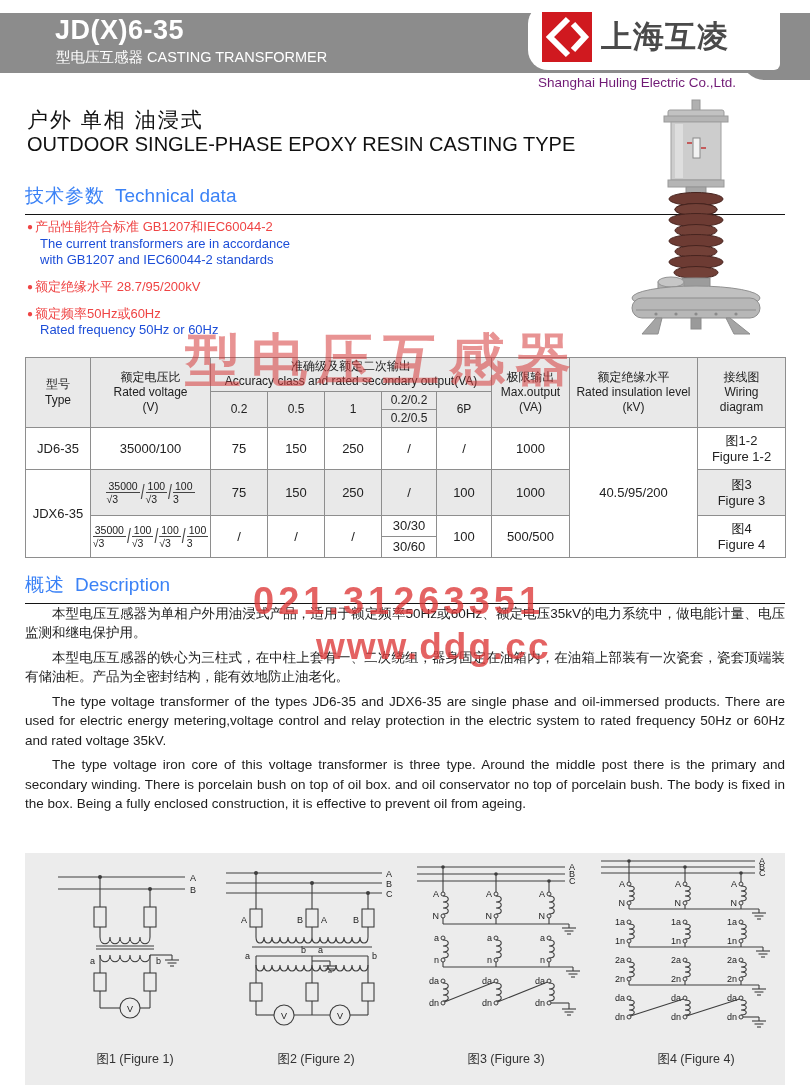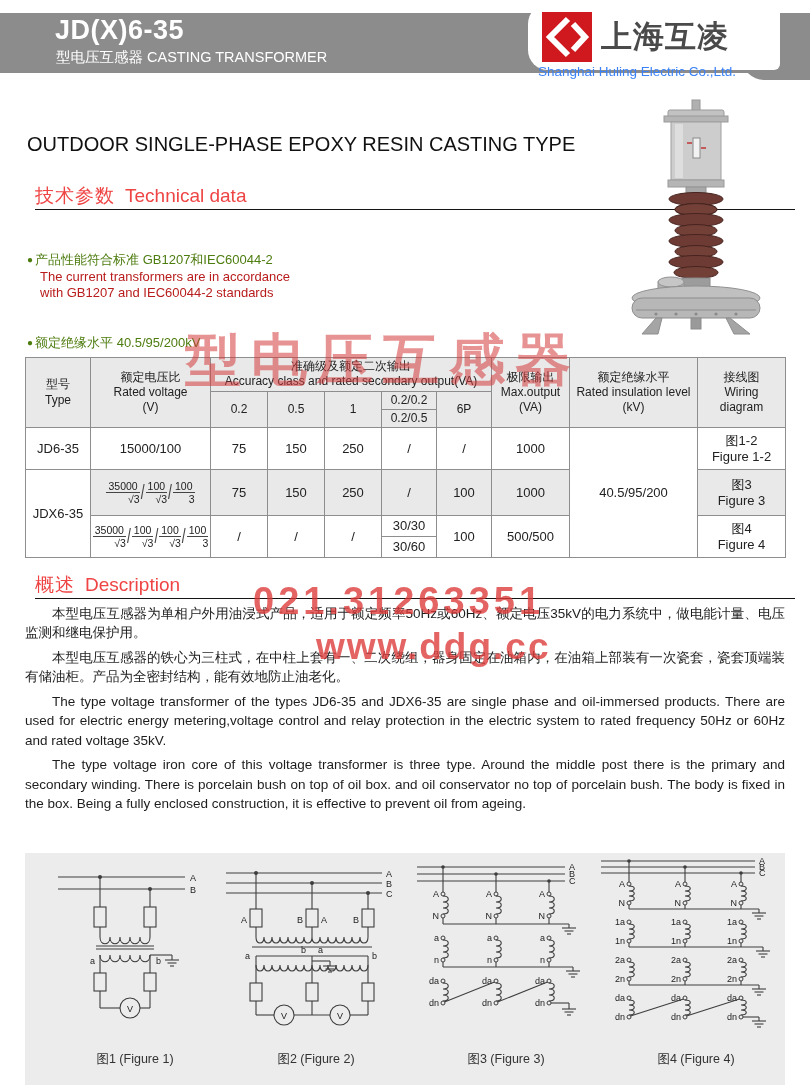--- a/index.html
+++ b/index.html
@@ -7,45 +7,45 @@
         font-family:"Liberation Sans",sans-serif;color:#222;}
   
   .band{position:absolute;left:0;top:13px;width:810px;height:60px;background:#8c8c8c;}
   .band-tab{position:absolute;right:0;top:13px;width:68px;height:67px;background:#8c8c8c;border-radius:0 0 0 22px;}
   .band-title{position:absolute;left:55px;top:15px;color:#fff;font-size:27px;font-weight:bold;letter-spacing:.5px;z-index:2;}
   .band-sub{position:absolute;left:56px;top:48px;color:#fff;font-size:14.5px;z-index:2;}
   .logo-plate{position:absolute;left:528px;top:4px;width:252px;height:66px;background:#fff;
               border-radius:20px 6px 6px 20px;display:flex;align-items:center;gap:9px;
               padding-left:14px;box-sizing:border-box;z-index:3;}
   .logo-cn{font-size:31px;color:#4a4a4a;font-weight:600;letter-spacing:1px;white-space:nowrap;font-family:Liberation Serif, serif;}
-  .company{position:absolute;left:538px;top:64px;font-size:13.5px;color:#3b82f6;z-index:3;}
+  .company{position:absolute;left:538px;top:75px;font-size:13.5px;color:#701a75;z-index:3;}
   
   .intro-cn{position:absolute;left:27px;top:106px;font-size:21px;color:#111;letter-spacing:2px;}
   .intro-en{position:absolute;left:27px;top:133px;font-size:20px;color:#111;}
   
-  .sec{position:absolute;left:35px;width:760px;border-bottom:1.5px solid #141414;
-       font-size:19px;color:#ef4444;}
+  .sec{position:absolute;left:25px;width:760px;border-bottom:1.5px solid #141414;padding-bottom:5px;
+       font-size:19px;color:#3b82f6;}
   .sec .cn{letter-spacing:1px;margin-right:10px;}
   #sec-tech{top:183px;} #sec-desc{top:572px;} #sec-wiring{top:816px;}
   
   .bullets{position:absolute;left:27px;top:219px;font-size:13px;line-height:1.28;z-index:1;}
   .bullet{margin-bottom:10px;}
-  .cnline{color:#4d7c0f;margin-top:33px;}
+  .cnline{color:#ef4444;}
   .dot{font-size:10px;vertical-align:1px;margin-right:2px;}
-  .enline{padding-left:13px;color:#b91c1c;}
+  .enline{padding-left:13px;color:#1d4ed8;}
   
   .prod{position:absolute;left:598px;top:96px;z-index:1;}
   
   .spec{position:absolute;left:25px;top:357px;border-collapse:collapse;table-layout:fixed;width:760px;z-index:1;}
   .spec td{border:1px solid #8e8e8e;text-align:center;vertical-align:middle;font-size:13px;
            color:#222;padding:1px 2px;line-height:1.25;}
   .spec .hd{background:#e9e9e9;font-size:12px;line-height:1.28;}
   .spec .g{background:#e9e9e9;}
   .fracrow{display:flex;align-items:center;justify-content:center;}
-  .frac{display:inline-flex;flex-direction:column;align-items:flex-end;font-size:10.5px;line-height:1.15;}
+  .frac{display:inline-flex;flex-direction:column;align-items:flex-start;font-size:10.5px;line-height:1.15;}
   .frac .fn{border-bottom:1px solid #444;padding:0 2px;}
   .fsl{display:inline-block;margin:0 1px;font-size:14px;transform:scaleY(1.5);color:#444;}
   
   .wm{position:absolute;z-index:4;font-weight:bold;pointer-events:none;white-space:nowrap;}
   #wm-brand{left:185px;top:323px;font-size:56px;letter-spacing:10px;color:rgba(214,58,58,.55);}
   #wm-phone{left:253px;top:580px;font-size:38px;letter-spacing:4px;color:rgba(220,55,55,.78);}
   #wm-site{left:316px;top:626px;font-size:37px;letter-spacing:2px;color:rgba(220,55,55,.78);}
   
   .desc{position:absolute;left:25px;top:604px;width:760px;}
   .desc p{margin:0 0 5px;font-size:13.5px;line-height:1.44;text-indent:2em;text-align:justify;color:#1d1d1d;}
@@ -75,20 +75,21 @@
   <div class="logo-plate">
     <svg width="50" height="50" viewBox="0 0 50 50">
       <rect width="50" height="50" fill="#d0191f"></rect>
       <polyline points="26,7 8,25 26,43" stroke="#fff" stroke-width="6" fill="none"></polyline>
       <polyline points="31,12 43,25 31,38" stroke="#fff" stroke-width="6" fill="none"></polyline>
     </svg>
     <span class="logo-cn">上海互凌</span>
   </div>
   <div class="company">Shanghai Huling Electric Co.,Ltd.</div>
 
+  <div class="intro-cn">户外 单相 油浸式</div>
   <div class="intro-en">OUTDOOR SINGLE-PHASE EPOXY RESIN CASTING TYPE</div>
 
   <svg class="prod" width="195" height="240" viewBox="0 0 195 240">
     <rect x="94" y="4" width="8" height="12" fill="#b0b0b0" stroke="#979797"></rect>
     <rect x="70" y="14" width="56" height="8" rx="2" fill="#c2c2c2" stroke="#9a9a9a"></rect>
     <rect x="66" y="20" width="64" height="6" fill="#b5b5b5" stroke="#9a9a9a"></rect>
     <rect x="73" y="26" width="50" height="58" fill="#cdcdcd" stroke="#a0a0a0"></rect>
     <rect x="77" y="28" width="8" height="54" fill="#dedede"></rect>
     <rect x="95" y="42" width="7" height="20" fill="#f2f2f2" stroke="#8a8a8a"></rect>
     <line x1="89" y1="47" x2="94" y2="47" stroke="#c03535" stroke-width="1.5"></line>
@@ -125,21 +126,21 @@
     <span class="cn">技术参数</span><span>Technical data</span>
   </div>
 
   <div class="bullets">
     <div class="bullet">
       <div class="cnline"><span class="dot">●</span><span>产品性能符合标准 GB1207和IEC60044-2</span></div>
       <div class="enline">The current transformers are in accordance</div>
       <div class="enline">with GB1207 and IEC60044-2 standards</div>
     </div>
     <div class="bullet">
-      <div class="cnline"><span class="dot">●</span><span>额定绝缘水平 40.5/95/200kV</span></div>
+      <div class="cnline"><span class="dot">●</span><span>额定绝缘水平 28.7/95/200kV</span></div>
     </div>
     <div class="bullet">
       <div class="cnline"><span class="dot">●</span><span>额定频率50Hz或60Hz</span></div>
       <div class="enline">Rated frequency 50Hz or 60Hz</div>
     </div>
   </div>
 
   <div class="wm" id="wm-brand">型电压互感器</div>
   <div class="wm" id="wm-phone">021.31263351</div>
   <div class="wm" id="wm-site">www.ddg.cc</div>
@@ -171,21 +172,21 @@
       <td class="hd" rowspan="2">0.5</td>
       <td class="hd" rowspan="2">1</td>
       <td class="hd">0.2/0.2</td>
       <td class="hd" rowspan="2">6P</td>
     </tr>
     <tr style="height:16px">
       <td class="hd">0.2/0.5</td>
     </tr>
     <tr style="height:42px">
       <td>JD6-35</td>
-      <td>15000/100</td>
+      <td>35000/100</td>
       <td>75</td>
       <td>150</td>
       <td>250</td>
       <td>/</td>
       <td>/</td>
       <td>1000</td>
       <td rowspan="4">40.5/95/200</td>
       <td><span>图1-2</span><br><span>Figure 1-2</span></td>
     </tr>
     <tr style="height:46px">

